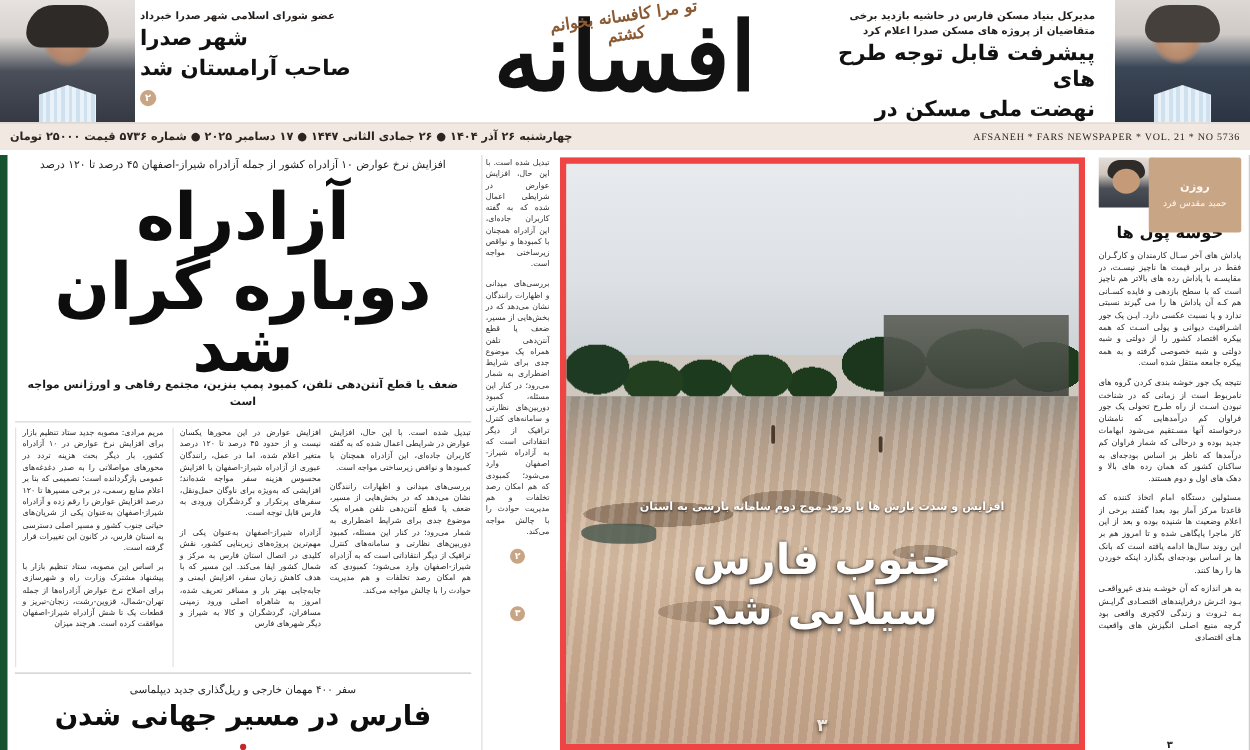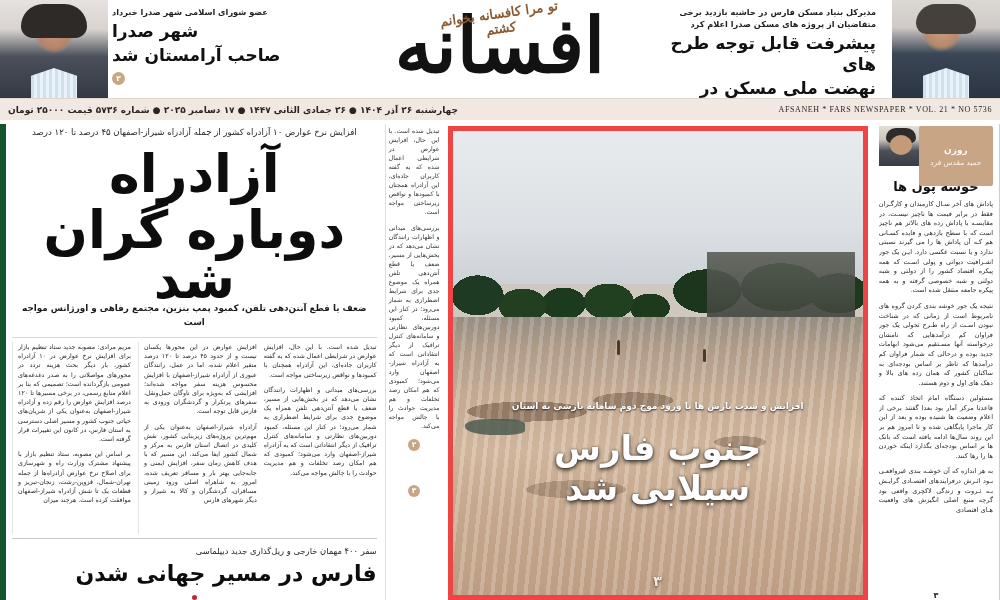--- a/index.html
+++ b/index.html
@@ -131,21 +131,21 @@
   .lead-col {
     flex:1; font-size:6.3px; line-height:9.2px;
     text-align:justify; color:#272727;
     border-left:1px solid #e3e3e3; padding-left:5px;
   }
   .lead-col:last-child { border-left:none; padding-left:0; }
   .lead-col p { margin-bottom:6px; }
 
   .bottom-lead {
     border-top:1px solid #c9c9c9; margin-top:4px; padding-top:6px;
-    text-align:right;
+    text-align:center;
   }
   .bl-kicker { font-size:8.4px; color:#1d1d1d; line-height:12px; }
   .bl-title {
     font-size:22px; font-weight:bold; color:#0d0d0d;
     line-height:28px; margin-top:3px;
   }
   .dot-sep {
     width:5px; height:5px; background:#c0272d; border-radius:50%;
     margin:7px auto 0;
   }

